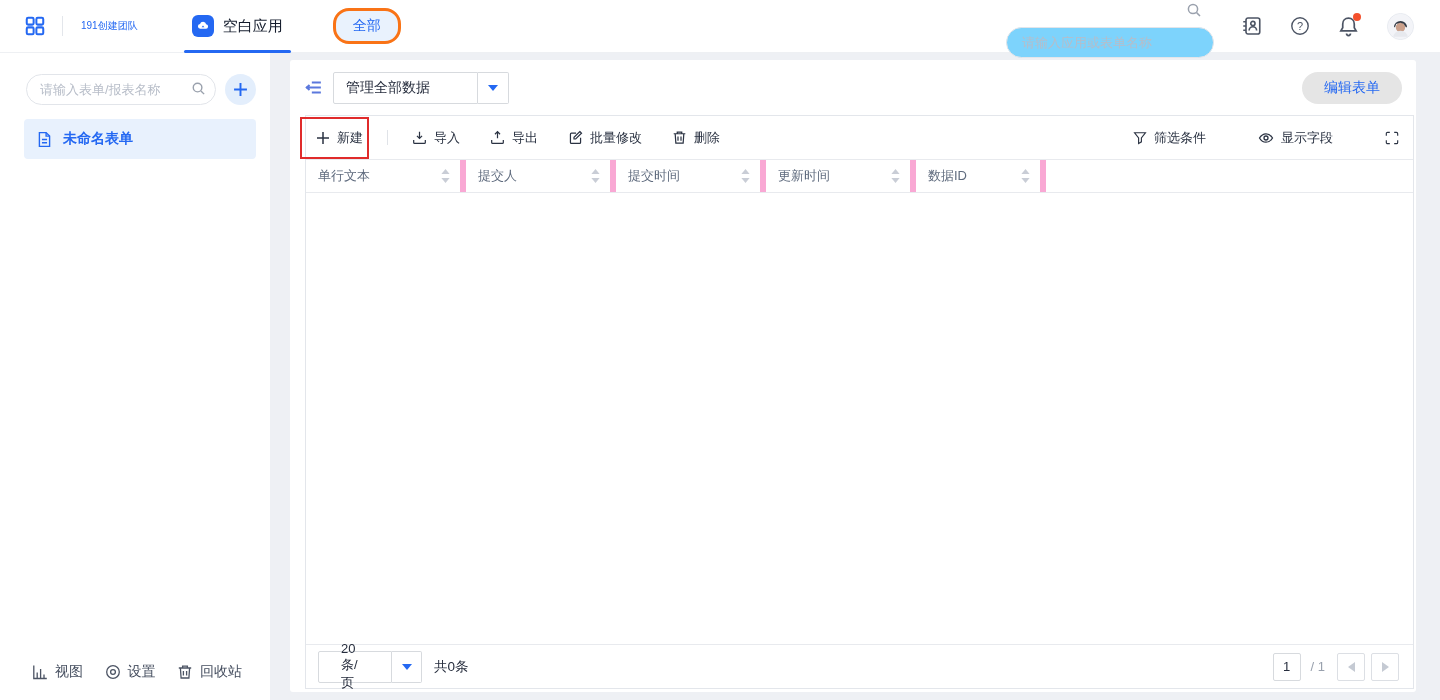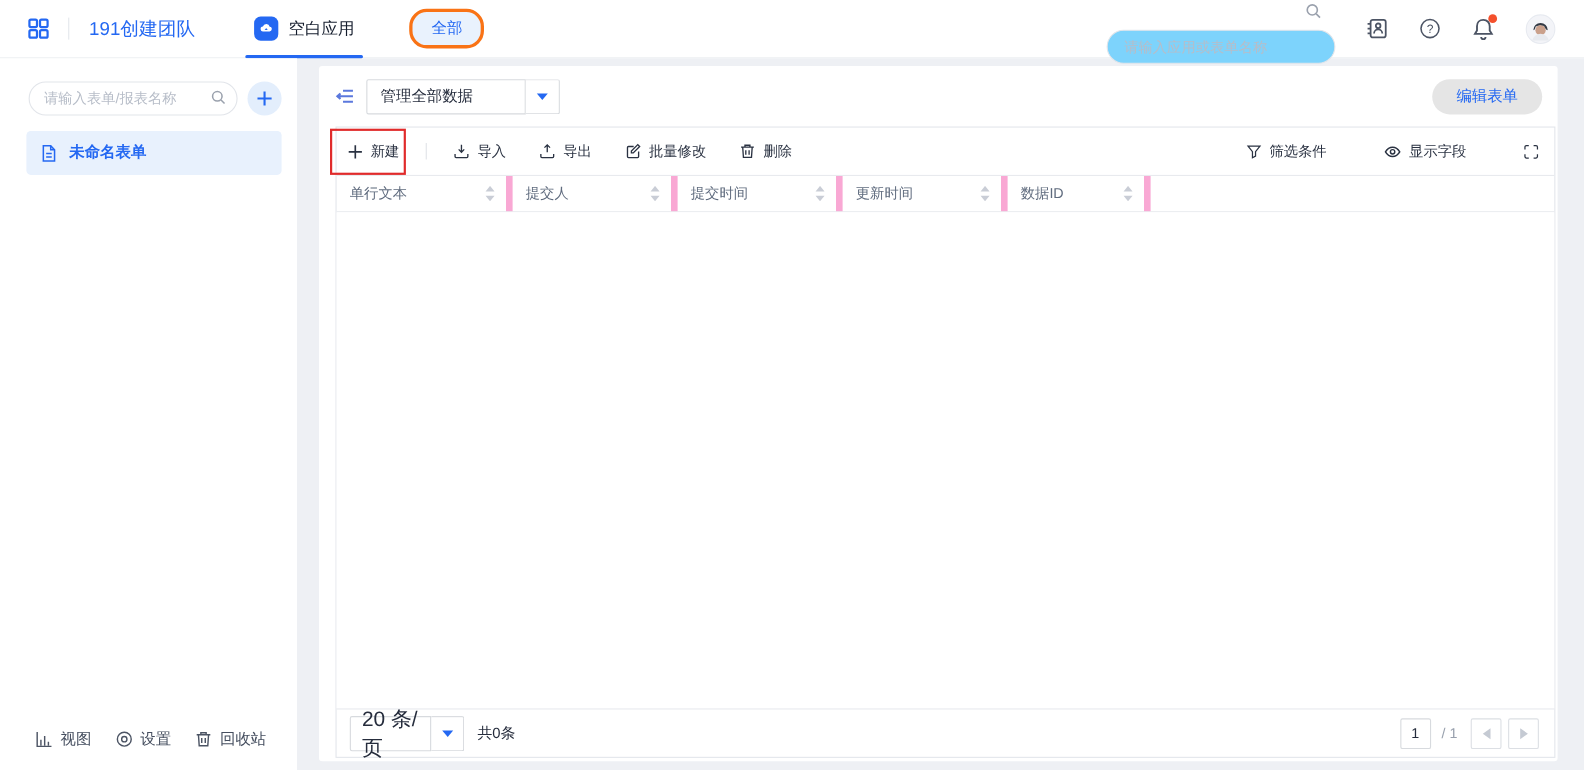--- a/index.html
+++ b/index.html
@@ -4,21 +4,21 @@
 <style>
   * { margin:0; padding:0; box-sizing:border-box; }
   html,body { width:1440px; height:700px; overflow:hidden; }
   body { font-family:"Liberation Sans","DejaVu Sans",sans-serif; background:#eef0f4; position:relative; color:#262d3d; }
   svg { display:block; }
 
   
   .topbar { position:absolute; top:0; left:0; width:1440px; height:53px; background:#fff; display:flex; align-items:center; border-bottom:1px solid #eef0f3; }
   .grid-btn { margin-left:24px; cursor:pointer; }
   .top-divider { width:1px; height:20px; background:#e3e6eb; margin:0 18px 0 16px; }
-  .team-name { color:#2468f2; font-size:17px; font-weight:500; cursor:pointer; }
+  .team-name { color:#2468f2; font-size:10px; font-weight:500; cursor:pointer; }
   .app-tab { position:relative; height:53px; display:flex; align-items:center; gap:9px; margin-left:50px; padding:0 4px; cursor:pointer;justify-content:flex-end; }
   .app-tab .underline { position:absolute; left:-4px; right:-4px; bottom:0; height:3px; background:#2468f2; border-radius:2px; }
   .app-icon { width:22px; height:22px; border-radius:6px; background:#2468f2; display:flex; align-items:center; justify-content:center; }
   .app-tab-label { font-size:15px; color:#141c2c; font-weight:500; }
   .scope-pill { margin-left:46px; padding:6px 17px; font-size:14px; color:#2468f2; background:#e9f2fd; border:3px solid #f97316; border-radius:16px; cursor:pointer; }
 
   .top-right { margin-left:auto; display:flex; align-items:center; }
   .search-wrap { position:relative; }
   .search-input { width:208px; height:31px; border:1px solid #e2e5ea; border-radius:16px; padding:0 34px 0 15px; font-size:13px; color:#262d3d; outline:none; background:#7dd3fc;margin-top:32px; }
   .search-input::placeholder { color:#b7bdc8; }
@@ -60,21 +60,21 @@
   .annotation-box { position:absolute; left:-6px; top:1px; width:69px; height:42px; border:2px solid #e02b2b; pointer-events:none; z-index:5; }
   .toolbar-right { margin-left:auto; display:flex; align-items:center; gap:22px; padding-right:14px; }
 
   .thead { display:flex; height:33px; flex:0 0 33px; border-bottom:1px solid #e8eaee; }
   .th { display:flex; align-items:center; justify-content:space-between; padding:0 10px 0 12px; font-size:13px; color:#5f6b7e; border-right:6px solid #f9a8d4; cursor:pointer; }
   .th.c0 { width:160px; } .th.c1 { width:150px; } .th.c2 { width:150px; } .th.c3 { width:150px; } .th.c4 { width:130px; }
   .th.last { flex:1; border-right:none; cursor:default; }
   .tbody { flex:1; background:#fff; }
 
   .pager { height:44px; flex:0 0 44px; border-top:1px solid #e8eaee; display:flex; align-items:center; padding:0 14px 0 12px; }
-  .psize-text { width:74px; height:32px; border:1px solid #d7dade; border-radius:2px 0 0 2px; display:flex; align-items:center; padding:0 10px; font-size:19px; color:#262d3d; }
+  .psize-text { width:74px; height:32px; border:1px solid #d7dade; border-radius:2px 0 0 2px; display:flex; align-items:center; padding:0 22px; font-size:13px; color:#262d3d; }
   .psize-caret { width:30px; height:32px; border:1px solid #d7dade; border-left:none; border-radius:0 2px 2px 0; display:flex; align-items:center; justify-content:center; }
   .total-text { margin-left:12px; font-size:13.5px; color:#262d3d; }
   .pager-right { margin-left:auto; display:flex; align-items:center; }
   .page-input { width:28px; height:28px; border:1px solid #d7dade; border-radius:2px; text-align:center; font-size:13px; color:#262d3d; outline:none; }
   .page-count { color:#98a0ad; font-size:13px; margin:0 12px 0 10px; }
   .page-btn { width:28px; height:28px; border:1px solid #dcdfe4; border-radius:2px; background:#fff; display:flex; align-items:center; justify-content:center; cursor:pointer; }
   .page-btn + .page-btn { margin-left:6px; }
   .tri-left { width:0; height:0; border-top:5px solid transparent; border-bottom:5px solid transparent; border-right:7px solid #c5cad3; }
   .tri-right { width:0; height:0; border-top:5px solid transparent; border-bottom:5px solid transparent; border-left:7px solid #c5cad3; }
 </style>

